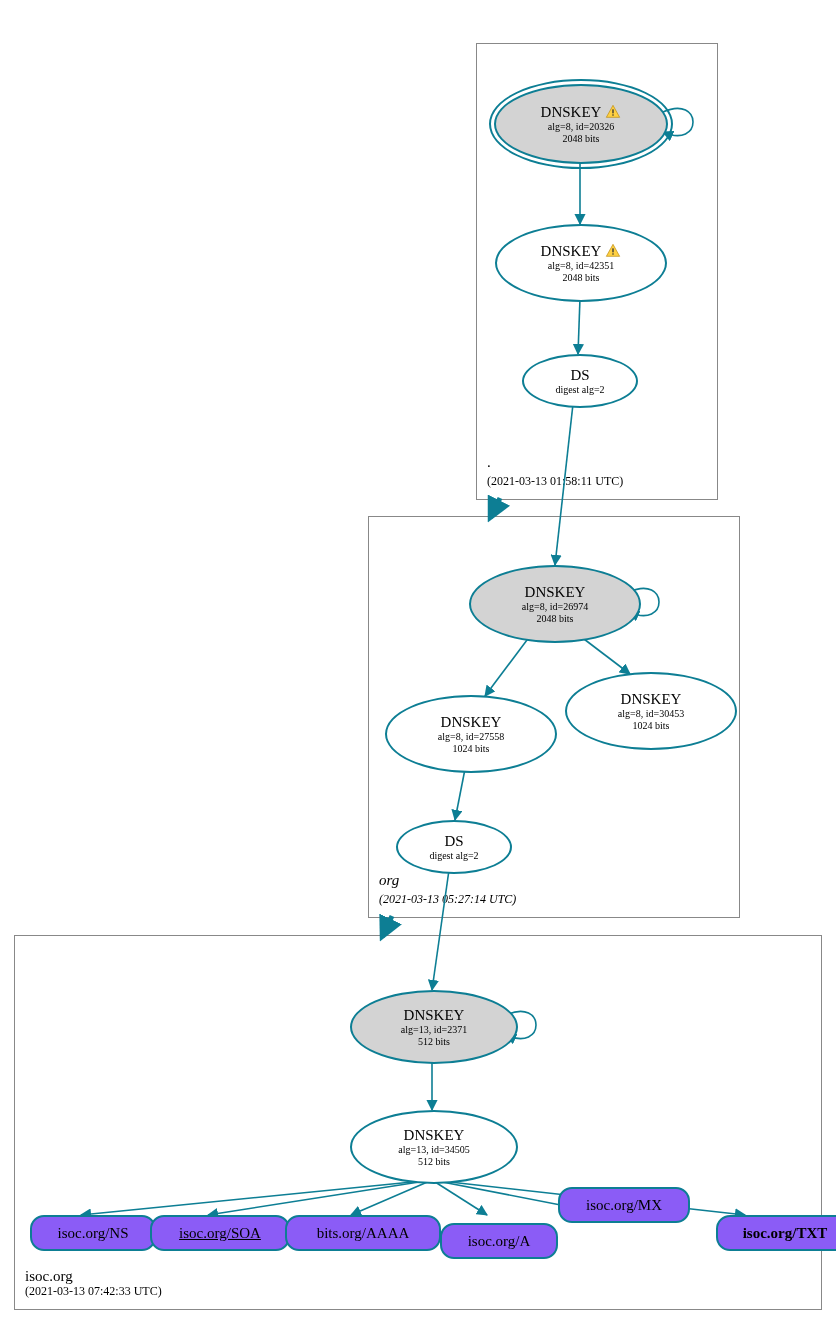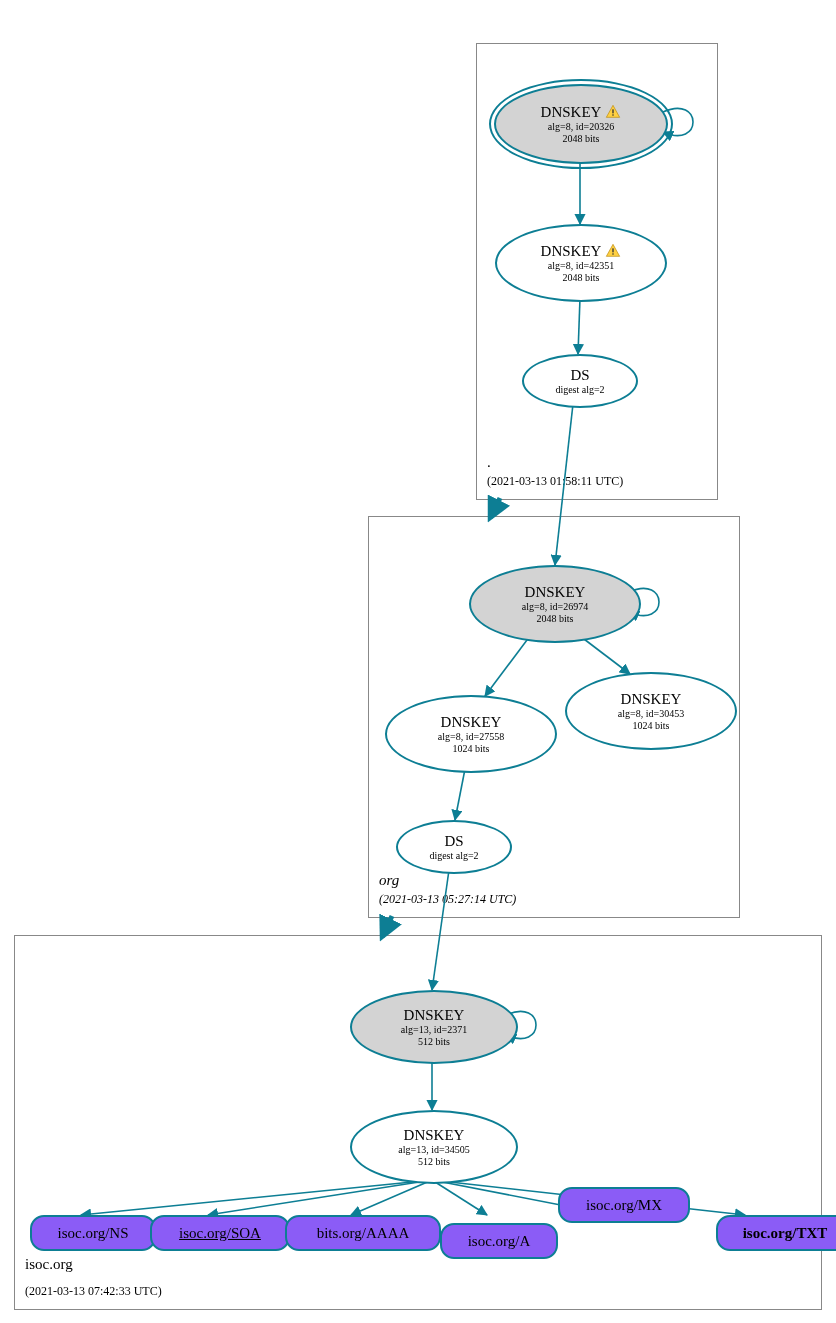--- a/index.html
+++ b/index.html
@@ -90,21 +90,21 @@
   <div class="zone-label" style="bottom:28px;">.</div>
   <div class="zone-timestamp" style="bottom:10px;">(2021-03-13 01:58:11 UTC)</div>
 </div>
 
 <div class="zone-box" style="left:368px; top:516px; width:370px; height:400px;font-style:italic;">
   <div class="zone-label" style="bottom:28px;">org</div>
   <div class="zone-timestamp" style="bottom:10px;">(2021-03-13 05:27:14 UTC)</div>
 </div>
 
 <div class="zone-box" style="left:14px; top:935px; width:806px; height:373px;">
-  <div class="zone-label" style="bottom:36px;text-align:center;">isoc.org</div>
+  <div class="zone-label" style="bottom:24px;text-align:center;">isoc.org</div>
   <div class="zone-timestamp" style="bottom:10px;margin-top:44px;">(2021-03-13 07:42:33 UTC)</div>
 </div>
 
 <svg class="edges">
   <defs>
     <marker id="arrow" viewBox="0 0 10 10" refX="9" refY="5" markerWidth="7" markerHeight="7" orient="auto-start-reverse">
       <path d="M 0 0 L 10 5 L 0 10 z" fill="#0d7e94"></path>
     </marker>
     <marker id="arrow-thick" viewBox="0 0 10 10" refX="8" refY="5" markerWidth="5" markerHeight="5" orient="auto-start-reverse">
       <path d="M 0 0 L 10 5 L 0 10 z" fill="#0d7e94"></path>

